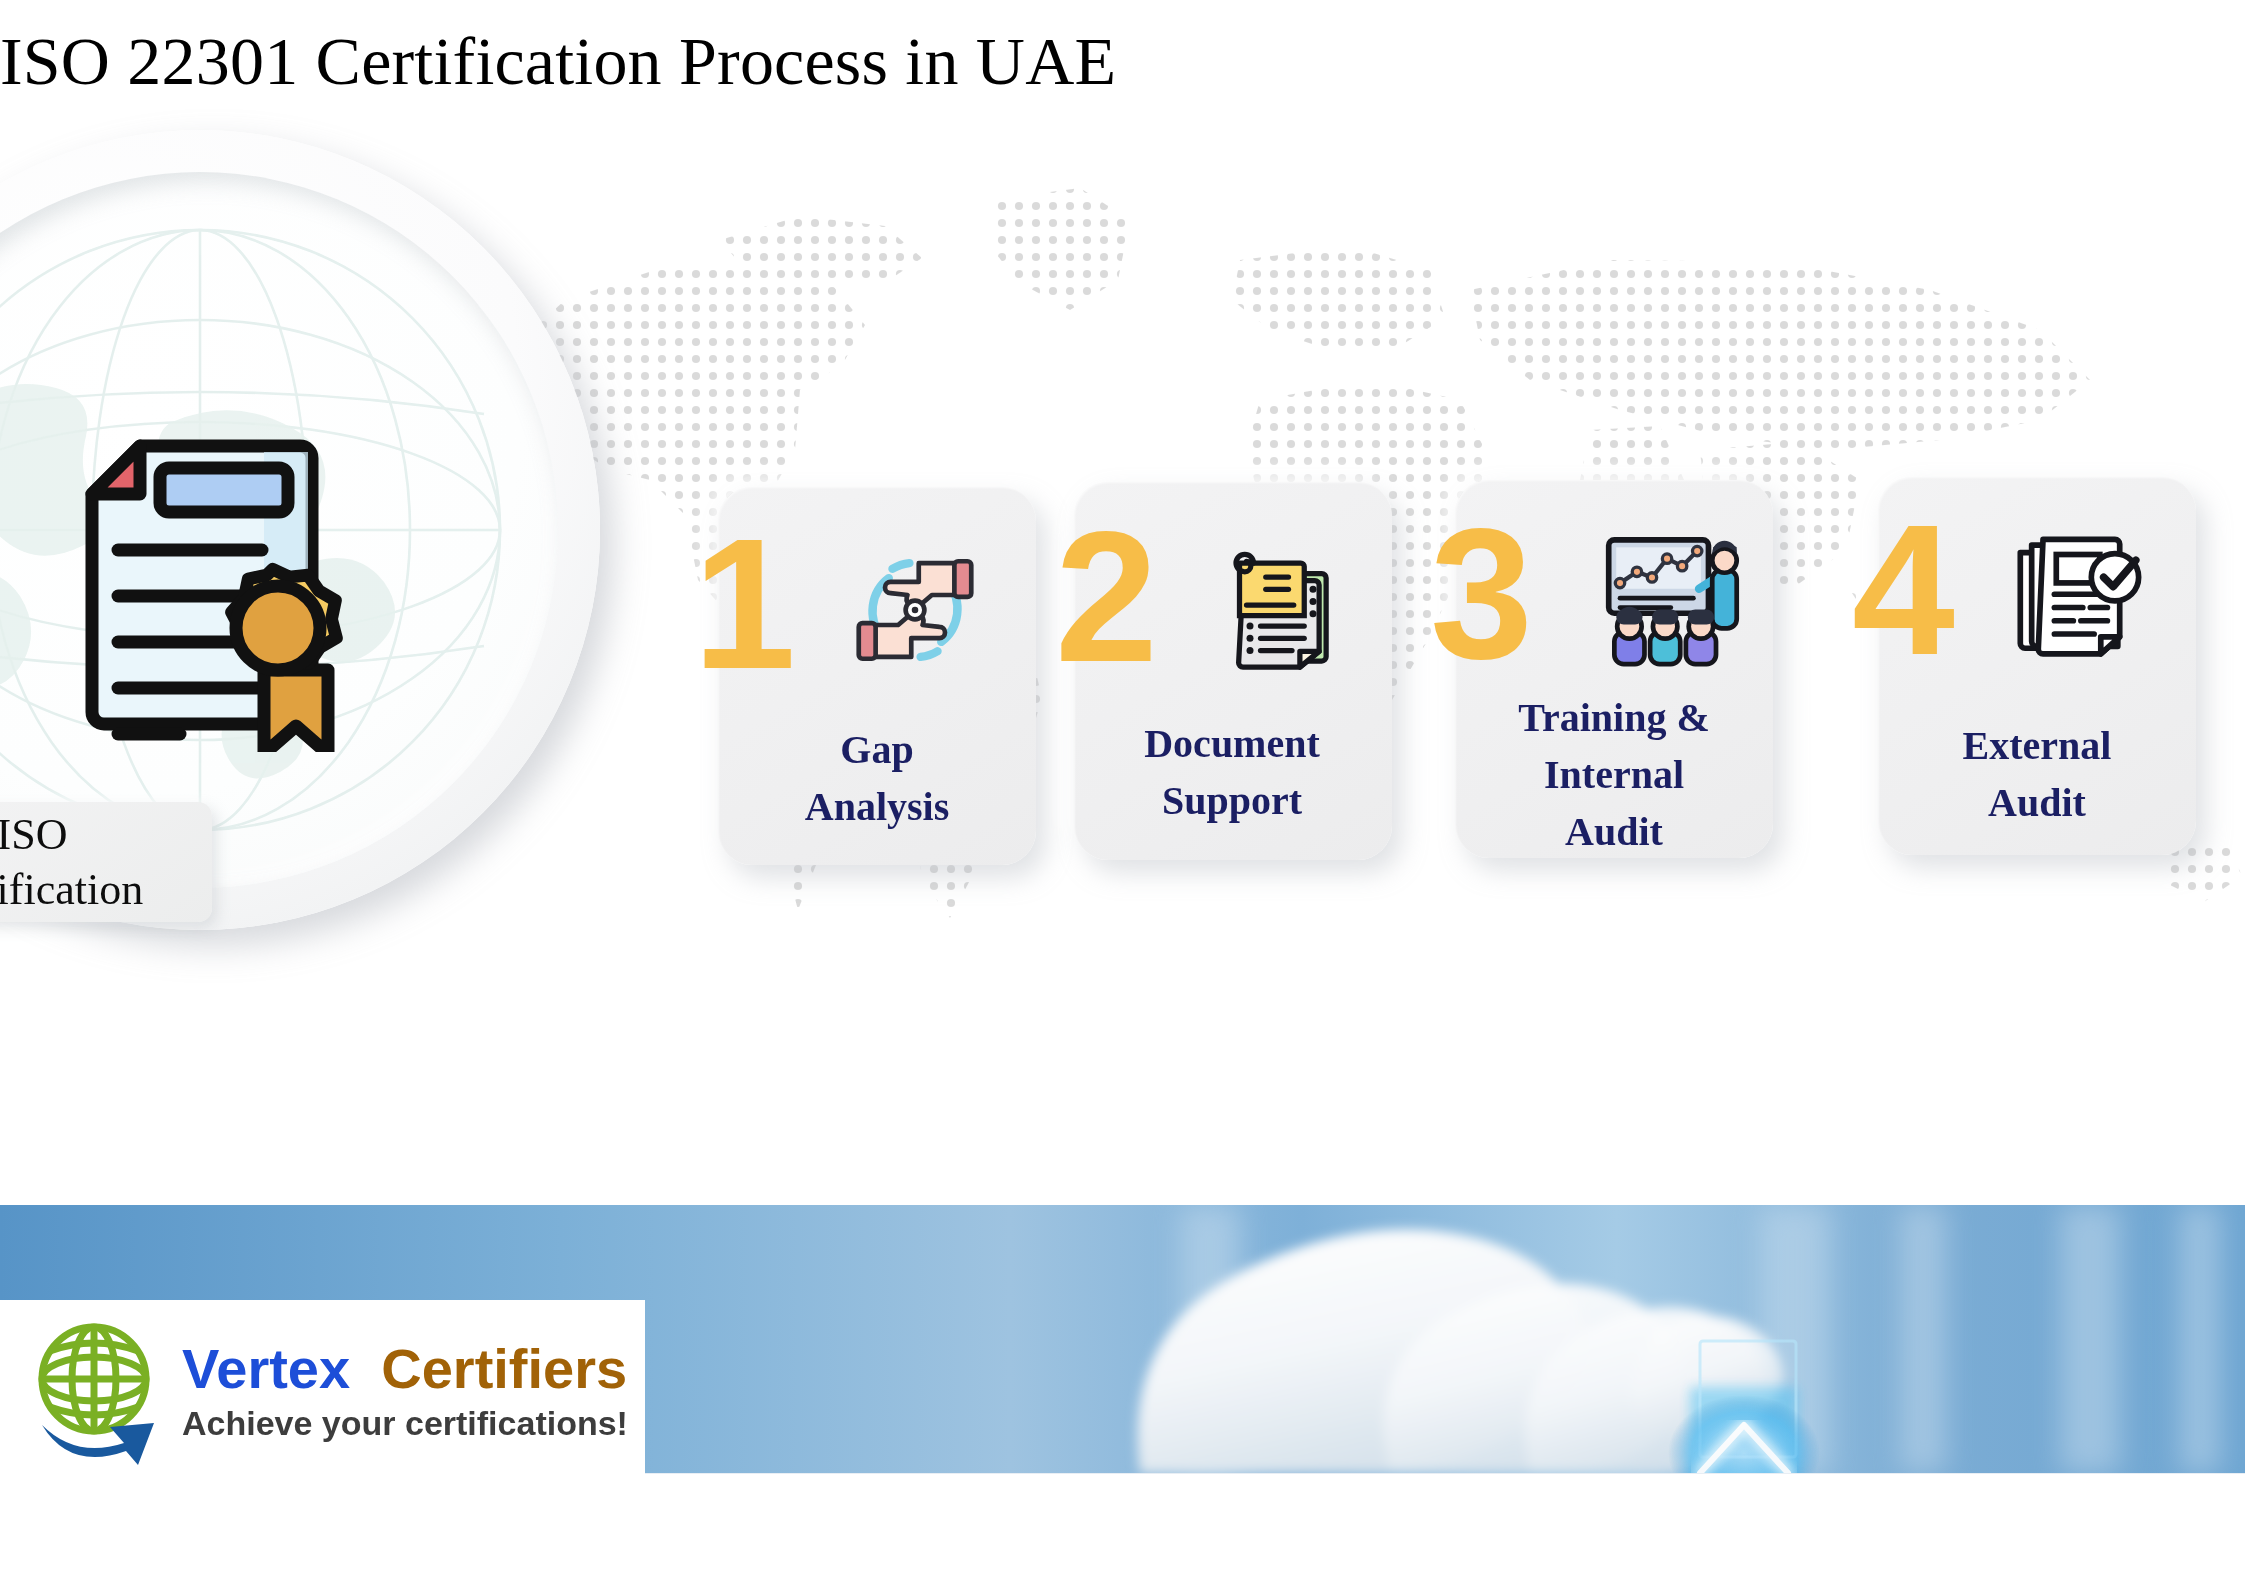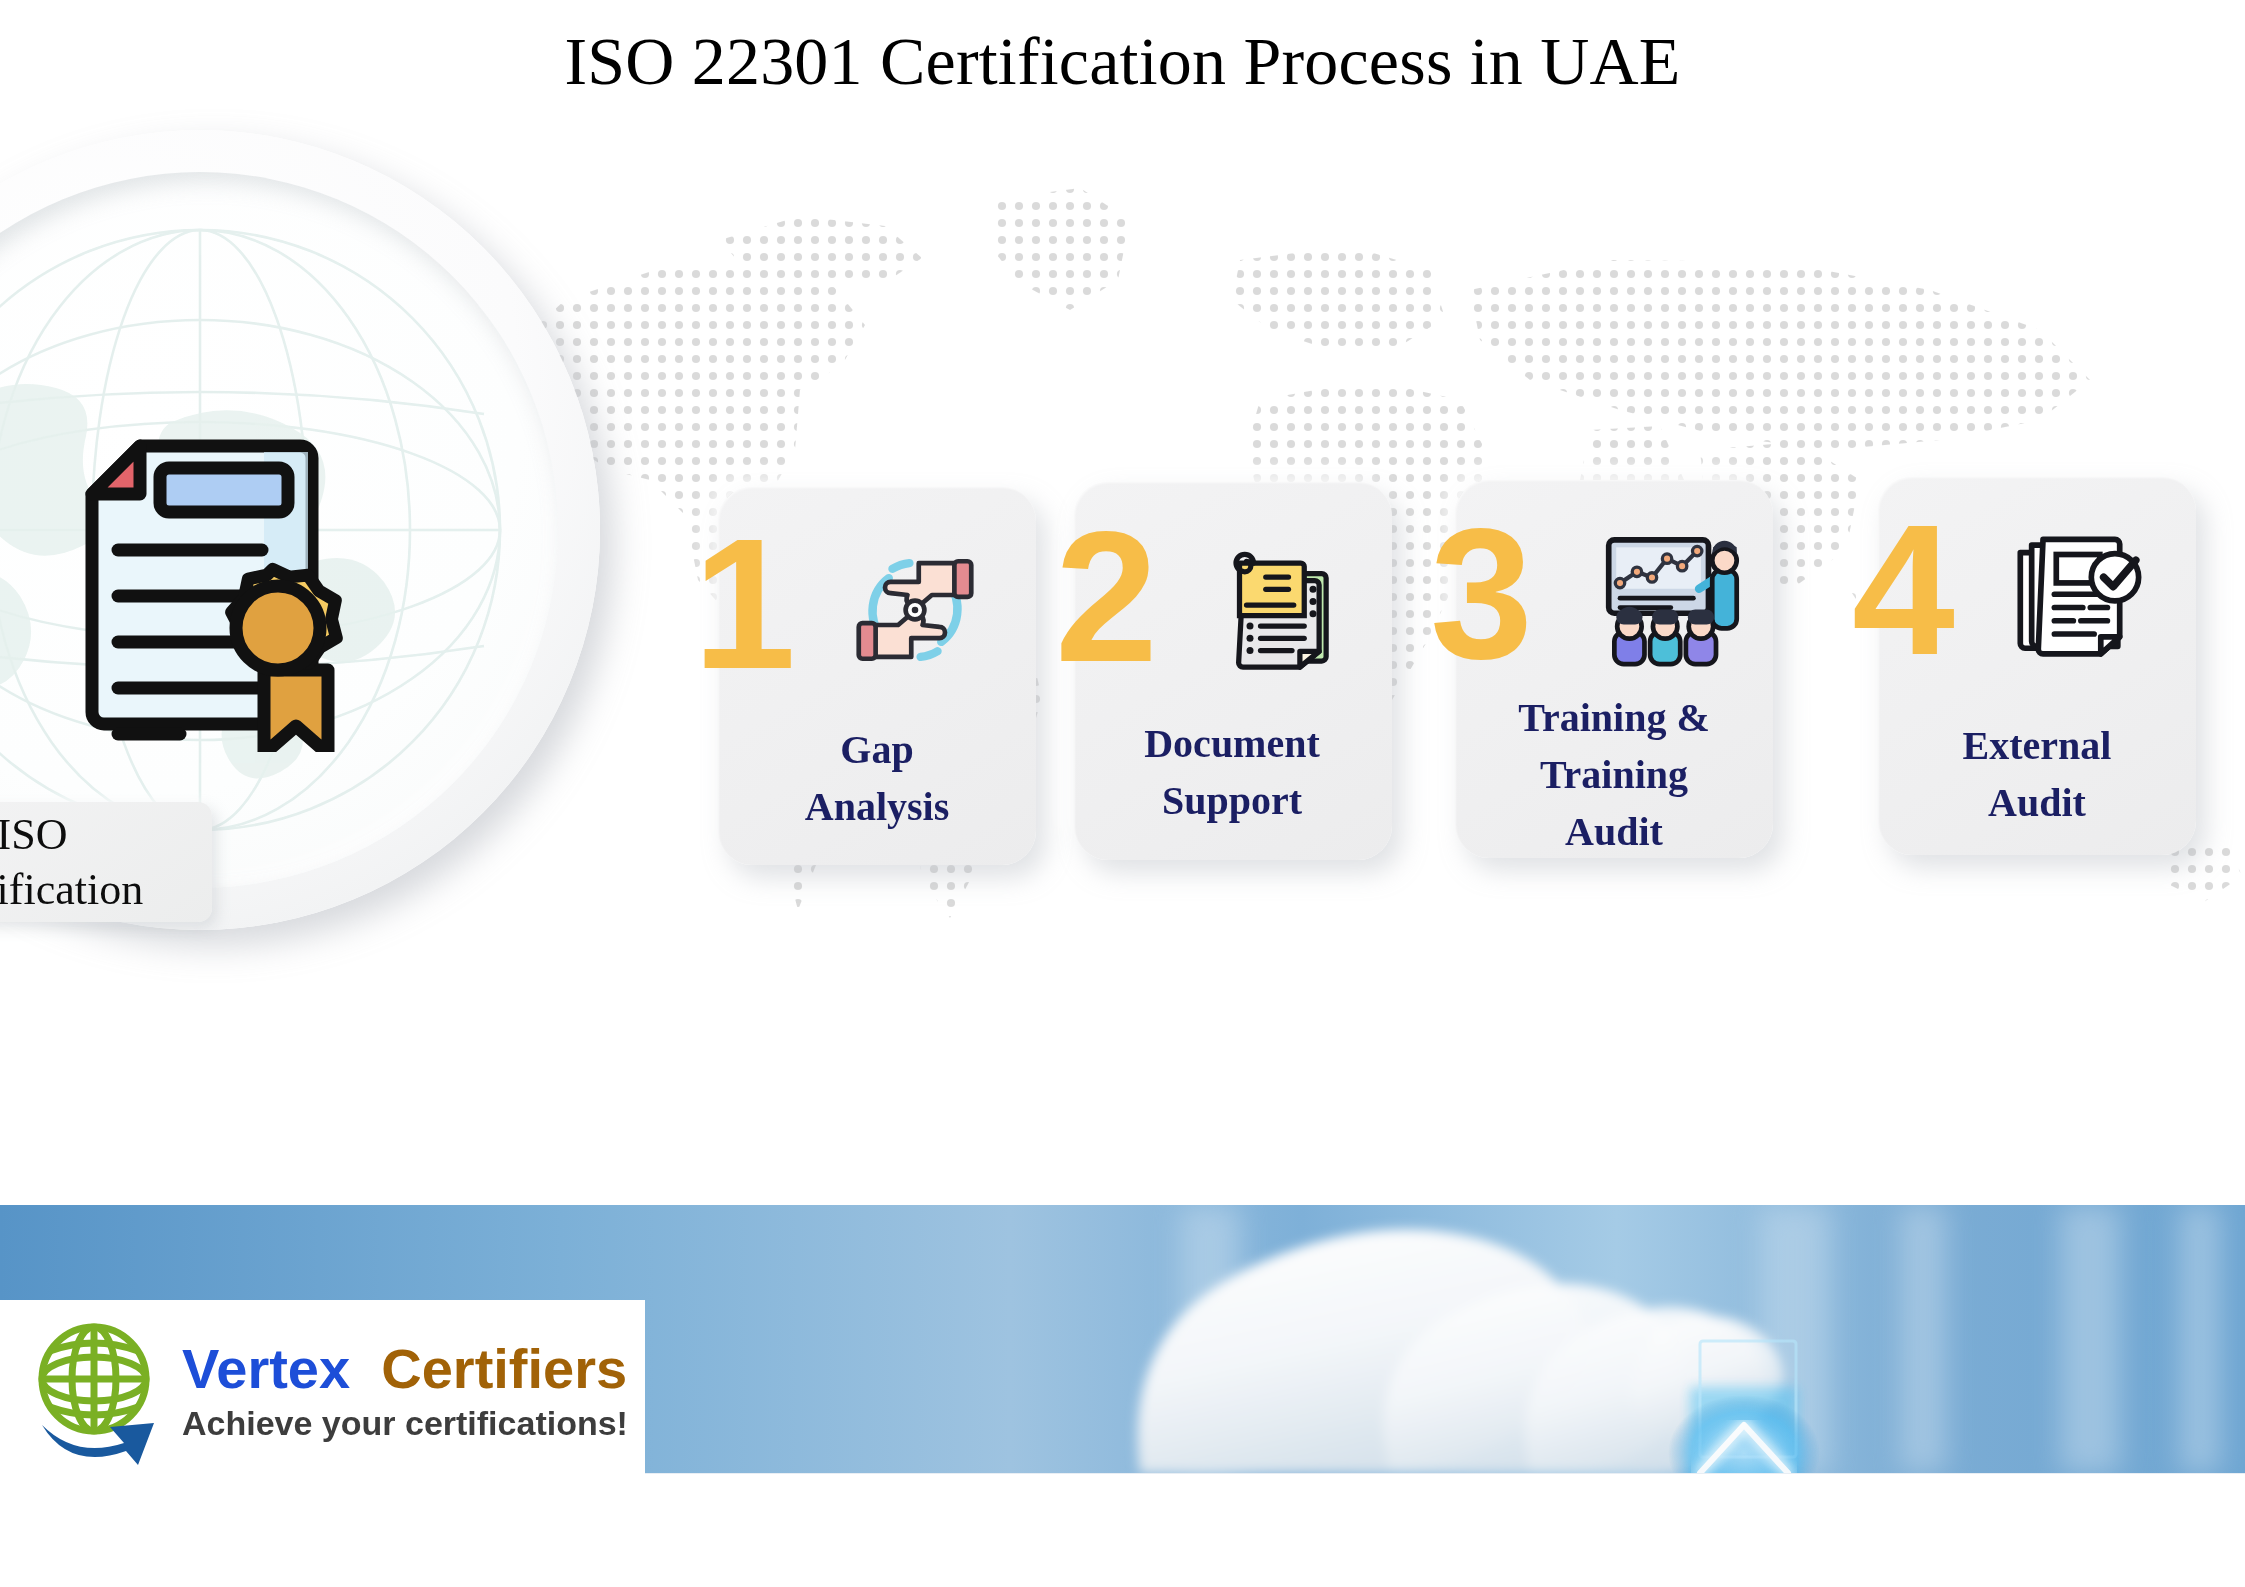--- a/index.html
+++ b/index.html
@@ -6,21 +6,21 @@
   body{width:2245px;height:1587px;position:relative;overflow:hidden;
        font-family:"Liberation Serif",serif;}
 
   
   #canvas{position:absolute;left:0;top:0;width:2245px;height:1205px;background:#ffffff;overflow:hidden;}
 
   
   #dotmap{position:absolute;left:470px;top:150px;width:1775px;height:790px;opacity:.95;}
 
   
-  #title{position:absolute;left:0;top:22px;width:2245px;text-align:center;
+  #title{position:absolute;left:0;top:22px;width:2245px;text-align:left;
          font-size:68px;color:#000;letter-spacing:.2px;font-family:"Liberation Serif",serif;}
 
   
   #globewrap{position:absolute;left:-200px;top:130px;width:800px;height:800px;}
   #disc-outer{position:absolute;left:0;top:0;width:800px;height:800px;border-radius:50%;
      background:radial-gradient(circle at 38% 30%, #ffffff 0%, #fbfbfc 55%, #f2f3f4 78%, #ebecee 100%);
      box-shadow:14px 16px 34px rgba(150,155,165,.38), -10px -10px 26px rgba(255,255,255,.9);}
   #disc-inner{position:absolute;left:42px;top:42px;width:716px;height:716px;border-radius:50%;
      background:radial-gradient(circle at 42% 34%, #ffffff 0%, #fdfefe 60%, #f7f9f9 100%);
      box-shadow:inset 7px 9px 22px rgba(160,168,175,.30), inset -8px -8px 20px rgba(255,255,255,.95);
@@ -240,21 +240,21 @@
       <rect x="68" y="84" width="28" height="16" rx="8" fill="#2b3040"></rect>
     </g>
     <g>
       <rect x="104" y="108" width="32" height="34" rx="10" fill="#8f86e8" stroke="#15161c" stroke-width="5"></rect>
       <circle cx="120" cy="102" r="13" fill="#fbd9c8" stroke="#15161c" stroke-width="5"></circle>
       <rect x="106" y="84" width="28" height="16" rx="8" fill="#2b3040"></rect>
     </g>
   </svg>
   <div class="steplabel" style="left:1455px;top:690px;width:318px;">
     <div>Training &amp;</div>
-    <div>Training</div>
+    <div>Internal</div>
     <div>Audit</div>
   </div>
 
   <div class="card" style="left:1878px;top:477px;width:318px;height:378px;">
   </div>
   <div class="num" style="left:1852px;top:498px;">4</div>
   <svg class="stepicon" viewBox="0 0 160 150" style="left:2003px;top:528px;width:152px;height:142px;" aria-hidden="true">
     <g fill="#fff" stroke="#15161c" stroke-width="6" stroke-linejoin="round">
       <path d="M18 26 h86 a5 5 0 0 1 5 5 v96 h-86 a5 5 0 0 1 -5 -5 Z"></path>
       <path d="M30 18 h86 a5 5 0 0 1 5 5 v102 h-86 a5 5 0 0 1 -5 -5 Z"></path>

